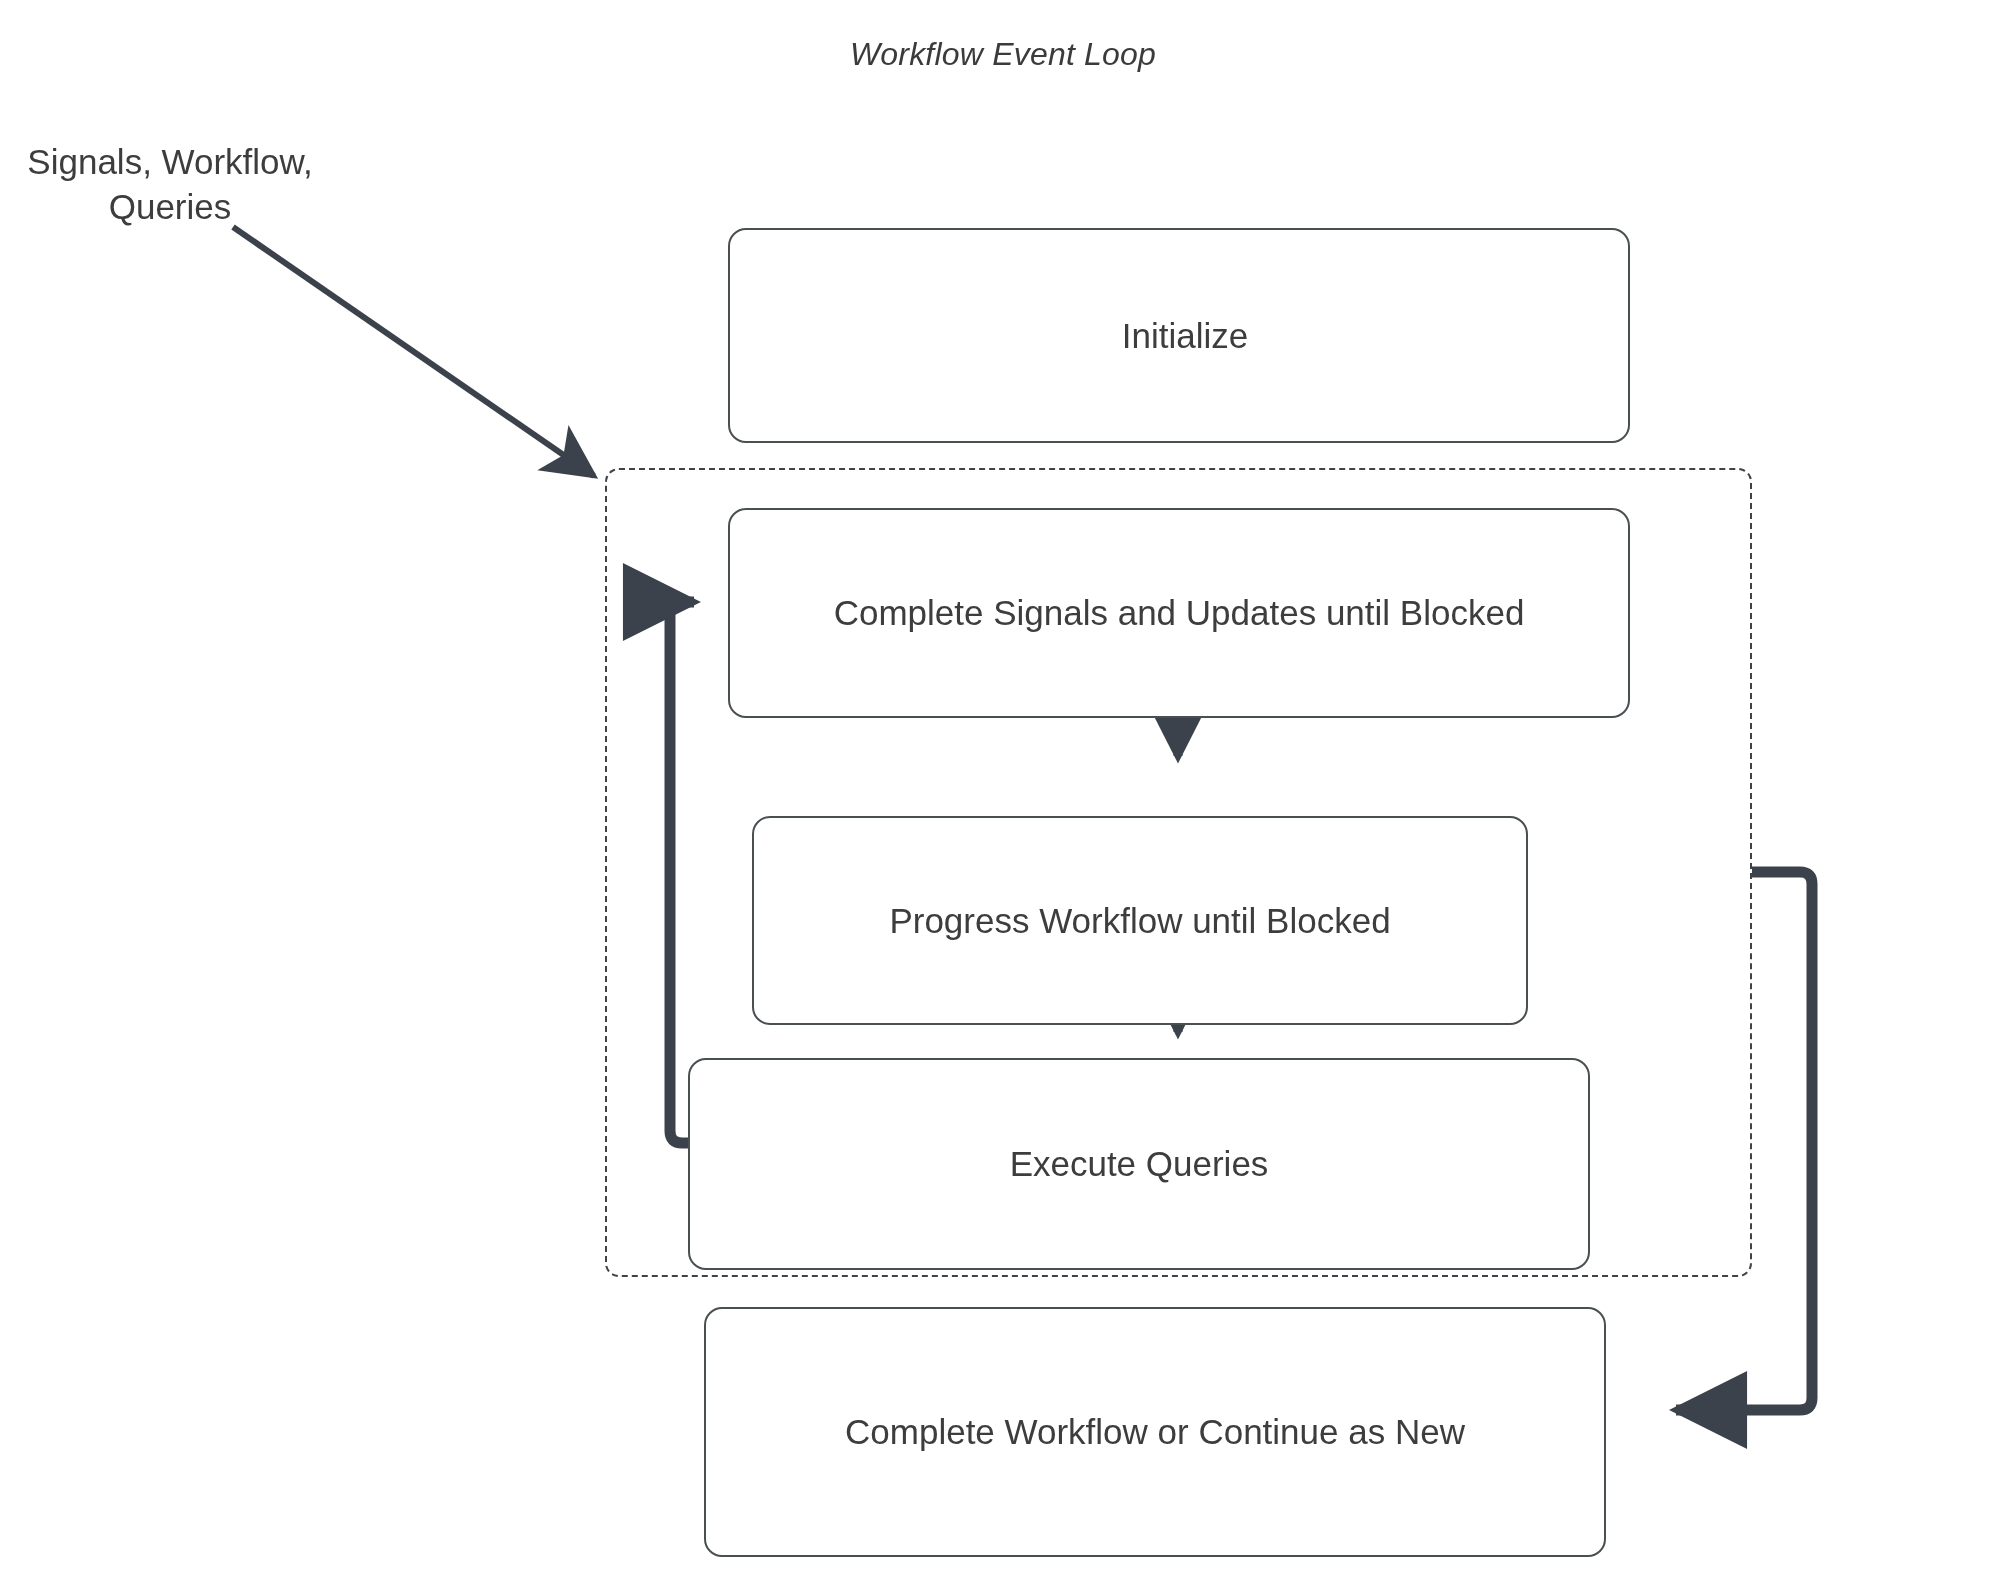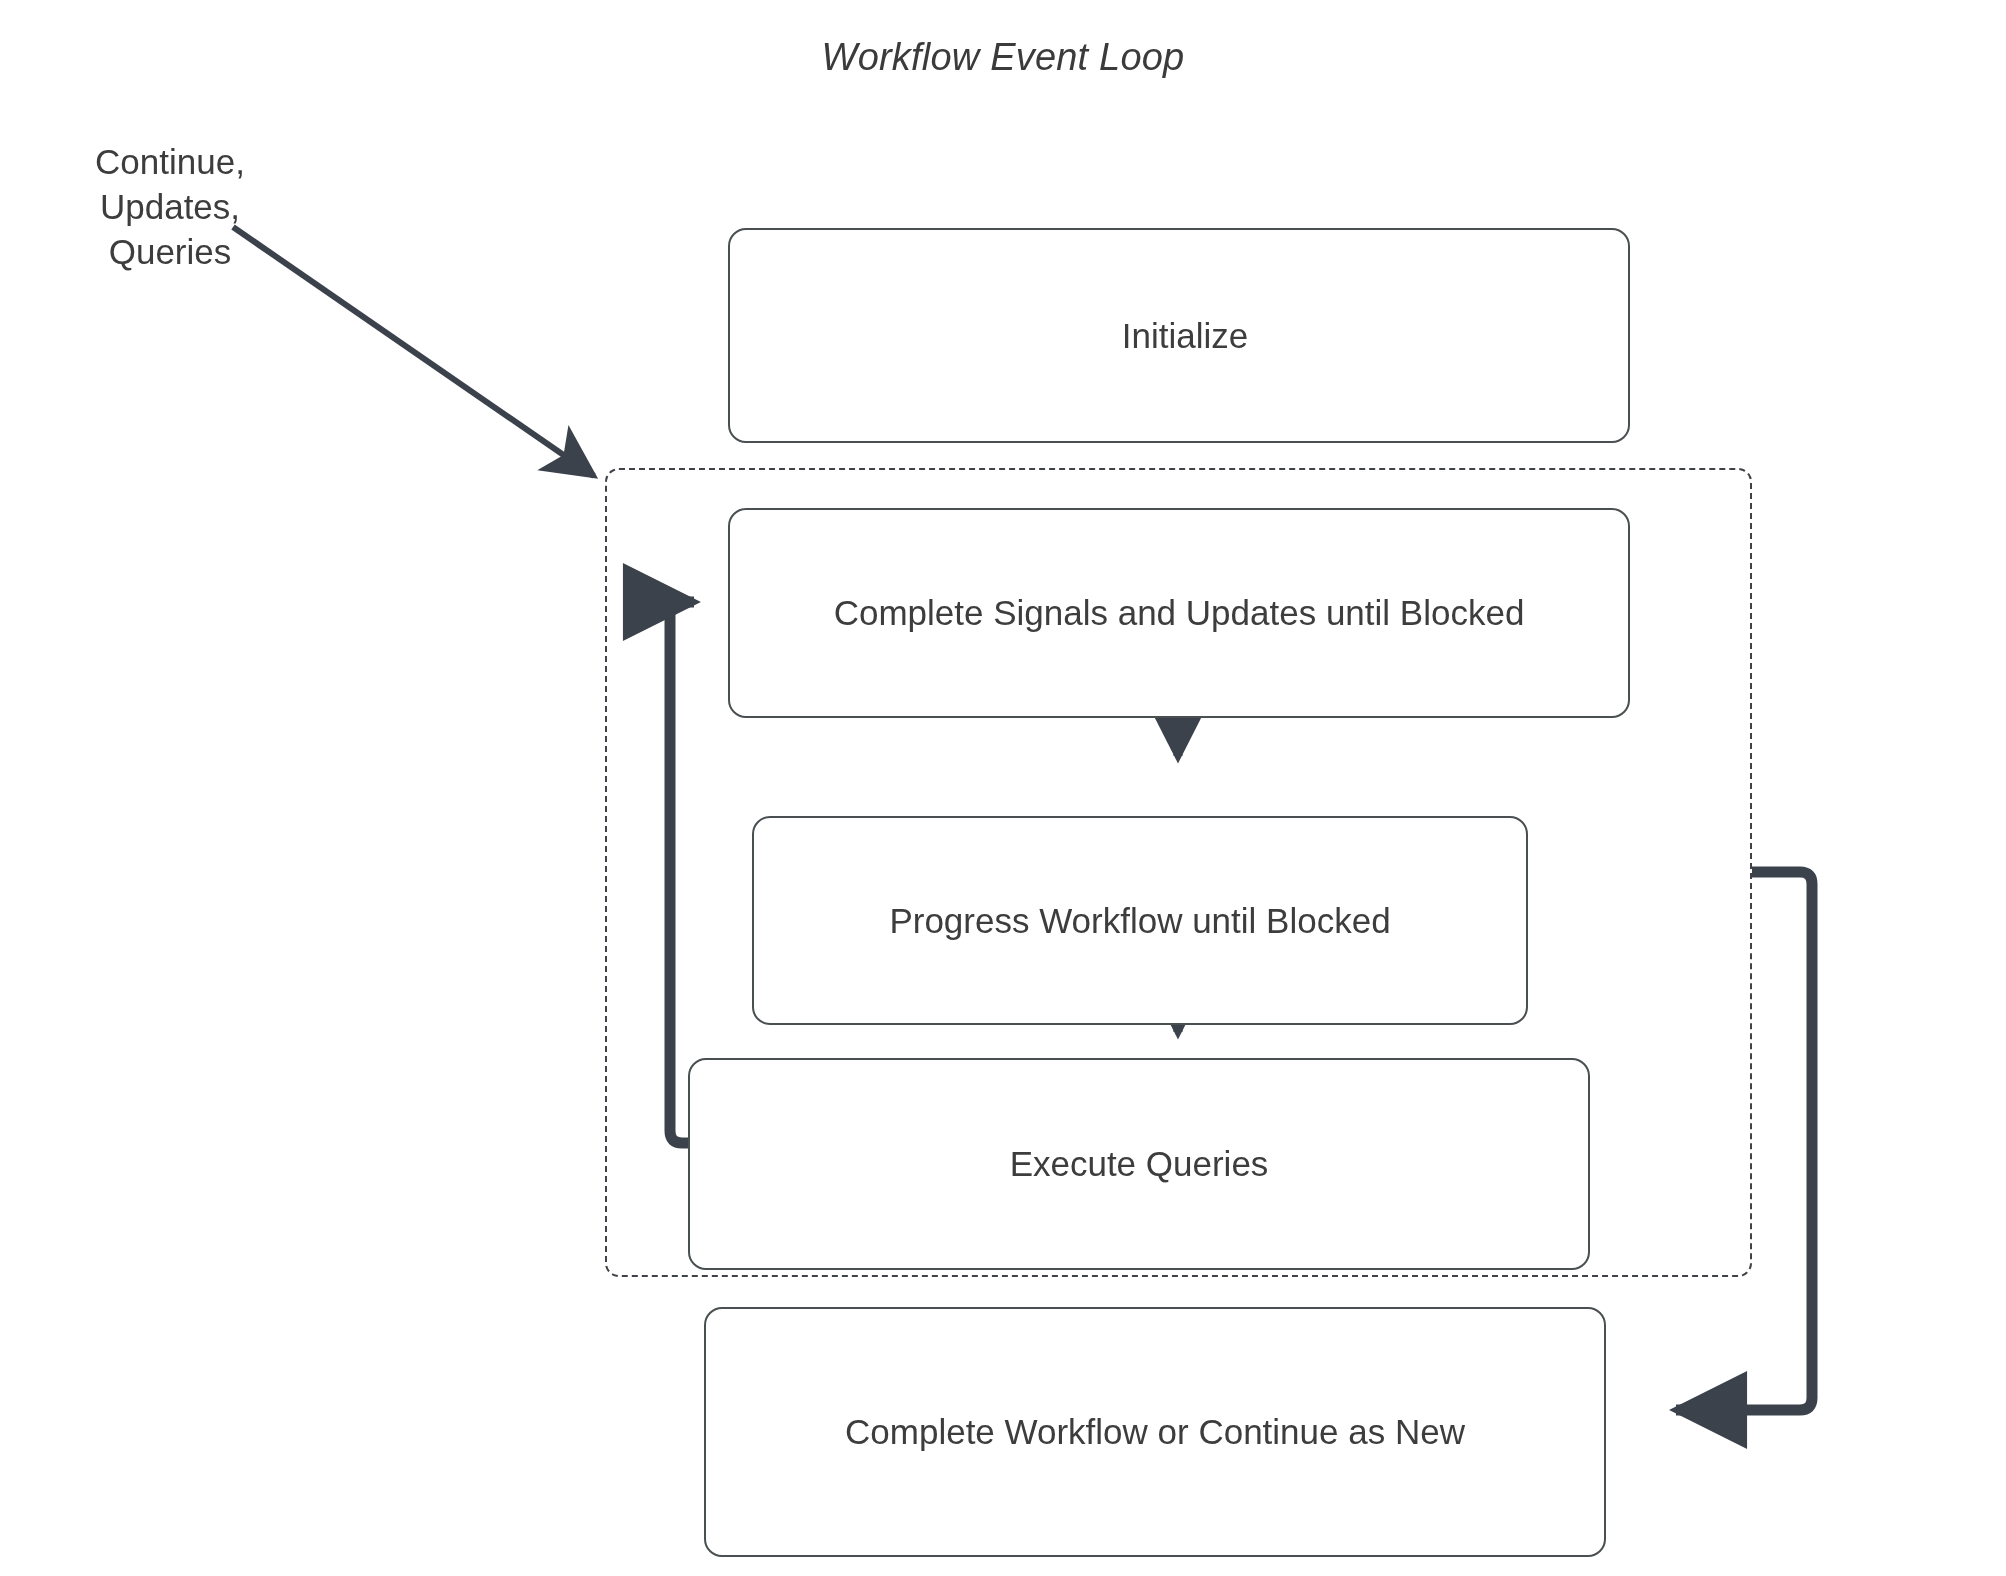--- a/index.html
+++ b/index.html
@@ -26,21 +26,21 @@
     height: 1576px;
     pointer-events: none;
   }
   .diagram-title {
     position: absolute;
     left: 0;
     top: 36px;
     width: 2006px;
     text-align: center;
     font-style: italic;
-    font-size: 38px;
+    font-size: 32px;
     color: #3b3b3b;
     letter-spacing: 0.2px;
   }
   .ext-label {
     position: absolute;
     left: 22px;
     top: 139px;
     width: 296px;
     text-align: center;
     font-size: 35px;
@@ -72,21 +72,21 @@
     background: transparent;
   }
 </style>
 </head>
 <body>
 
 <div id="canvas">
 
   <div class="diagram-title">Workflow Event Loop</div>
 
-  <div class="ext-label" style="white-space: pre-line;">Continue, Updates,
+  <div class="ext-label" style="white-space: pre-line;">Signals, Workflow,
 Queries</div>
 
   <svg id="edges" viewBox="0 0 2006 1576" width="2006" height="1576" xmlns="http://www.w3.org/2000/svg">
     <defs>
       <marker id="arrow-thin" viewBox="0 0 12 12" refX="10" refY="6" markerWidth="10" markerHeight="10" orient="auto-start-reverse">
         <path d="M 0 0.5 L 11 6 L 0 11.5 L 2.6 6 Z" fill="#3c424b"></path>
       </marker>
       <marker id="arrow-fat" viewBox="0 0 12 12" refX="10.2" refY="6" markerWidth="8.2" markerHeight="8.2" orient="auto-start-reverse">
         <path d="M 0 0.2 L 11.4 6 L 0 11.8 Z" fill="#3c424b"></path>
       </marker>

